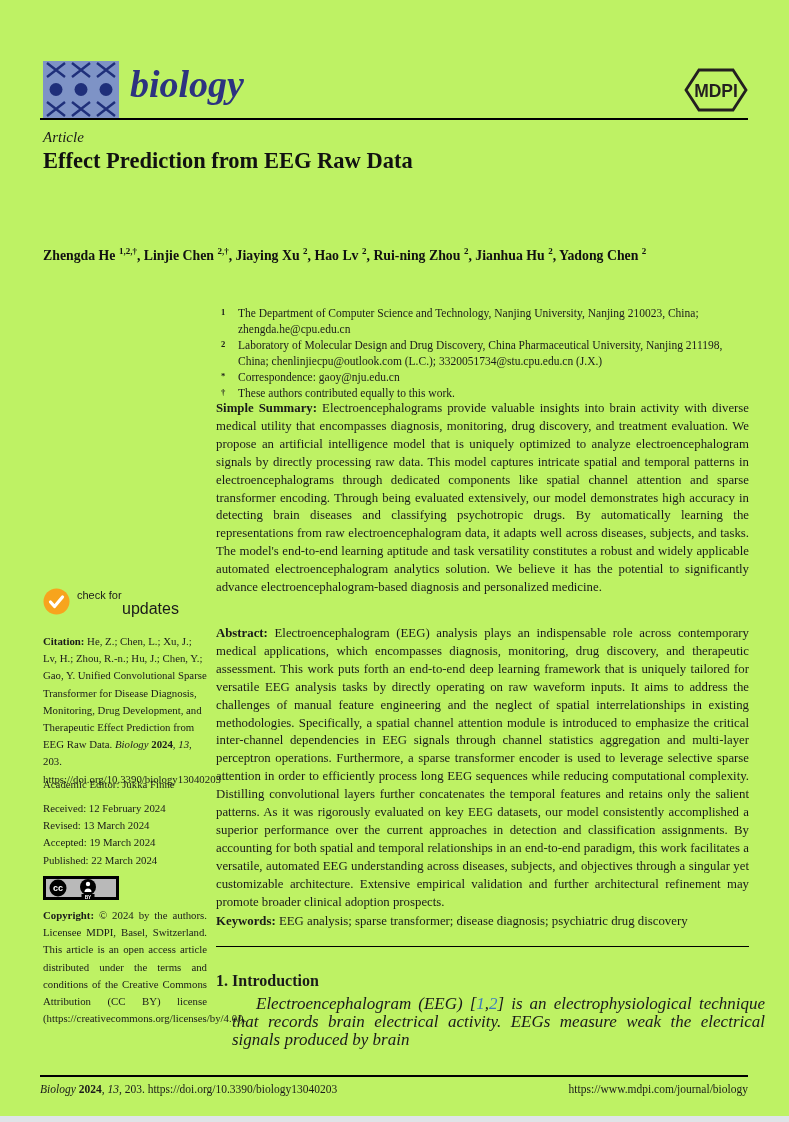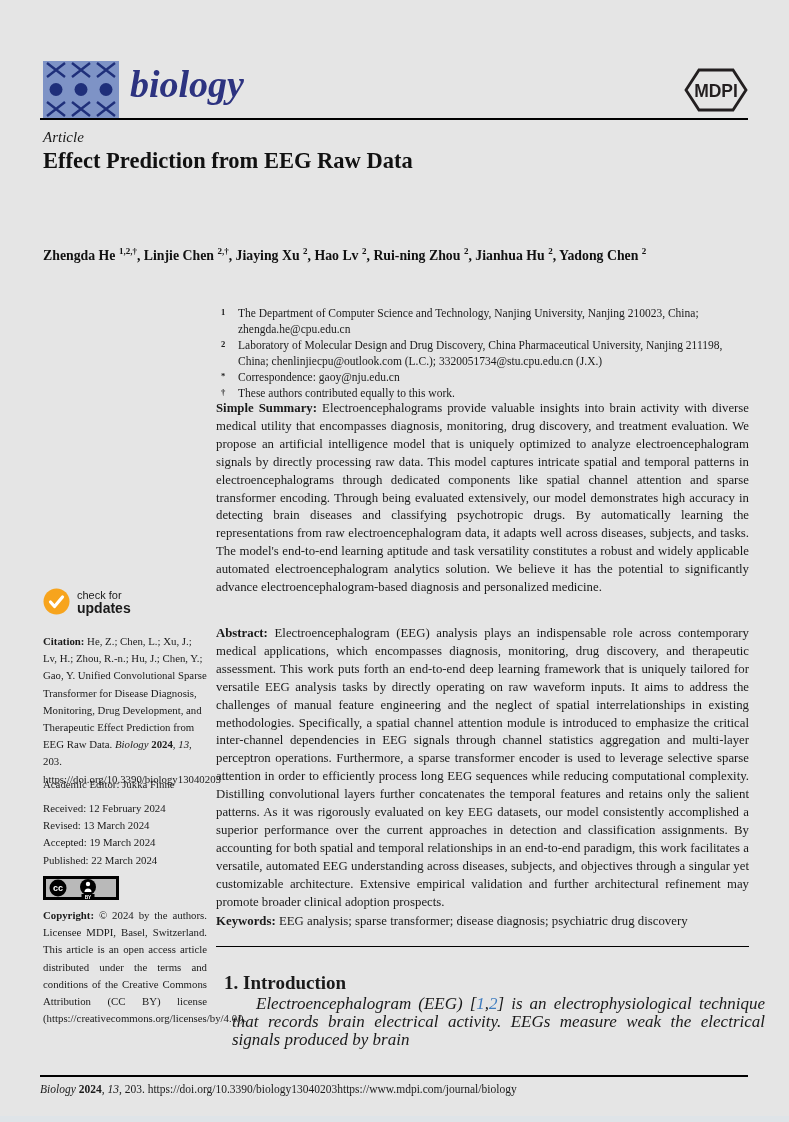--- a/index.html
+++ b/index.html
@@ -1,16 +1,16 @@
 <!DOCTYPE html>
 <html><head>
 <meta charset="utf-8">
 <style>
   html,body{margin:0;padding:0;background:#fff;}
-  .page{position:relative;width:789px;height:1122px;background:#e5e5e5;overflow:hidden;
+  .page{position:relative;width:789px;height:1122px;background:#bef264;overflow:hidden;
         font-family:"Liberation Serif","DejaVu Serif",serif;color:#1a1a1a;}
   .abs{position:absolute;}
 
   
   .biology-word{left:130px;top:62px;font-size:38px;font-style:italic;font-weight:bold;color:#2d3380;}
   .rule-top{left:40px;top:118px;width:708px;height:2px;background:#000;}
   .article-label{left:43px;top:129px;font-style:italic;font-size:15px;color:#1a1a1a;}
 
   .title{left:43px;top:148px;width:708px;font-size:22.5px;font-weight:bold;line-height:25.8px;color:#111;}
 
@@ -21,39 +21,39 @@
   .affil-row{display:flex;}
   .affil-marker{width:17px;flex:none;font-size:8.6px;position:relative;top:-1px;font-weight:bold;}
   .affil-text{flex:1;}
 
   .para{text-align:justify;font-size:12.8px;line-height:17.9px;}
   .summary{left:216px;top:400px;width:533px;}
   .abstract{left:216px;top:625px;width:533px;}
   .keywords{left:216px;top:914px;width:533px;font-size:12.8px;font-family:Liberation Serif, serif;}
   .rule-kw{left:216px;top:946px;width:533px;height:1px;background:#000;}
 
-  .intro-head{left:224px;top:972px;font-size:19px;font-weight:bold;}
+  .intro-head{left:216px;top:972px;font-size:16px;font-weight:bold;}
   .intro-p{left:232px;top:995px;width:533px;font-size:17px;line-height:18px;text-align:justify;text-indent:24px;font-style:italic;}
   .ref-link{color:#3e7cbf;cursor:pointer;}
 
   
   .badge{left:43px;top:588px;display:flex;align-items:center;gap:7px;cursor:pointer;}
   .badge-txt{font-family:"Liberation Sans",sans-serif;line-height:13px;color:#1a1a1a;}
   .badge-l1{font-size:11px;}
-  .badge-l2{font-size:14px;font-weight:bold;}
+  .badge-l2{font-size:16px;font-weight:normal;margin-left:45px;}
   .side{font-size:10.8px;line-height:17.2px;color:#1a1a1a;}
   .citation{left:43px;top:633px;width:164px;}
   .editor{left:43px;top:776px;width:164px;}
   .dates{left:43px;top:800px;width:164px;}
   .cc-badge{left:43px;top:876px;cursor:pointer;}
   .copyright{left:43px;top:907px;width:164px;text-align:justify;}
 
   
   .rule-bottom{left:40px;top:1075px;width:708px;height:2px;background:#000;}
-  .footer{left:40px;top:1083px;width:708px;font-size:11.5px;display:flex;justify-content:flex-start;}
+  .footer{left:40px;top:1083px;width:708px;font-size:11.5px;display:flex;justify-content:space-between;}
   .bottom-strip{left:0;top:1116px;width:789px;height:6px;background:#dfe4e8;}
 </style>
 </head>
 <body>
 
 <div class="page">
 
   <div class="abs" style="left:43px;top:61px;">
     <svg width="76" height="57" viewBox="0 0 76 57">
       <rect width="76" height="57" fill="#7e93c6"></rect>

